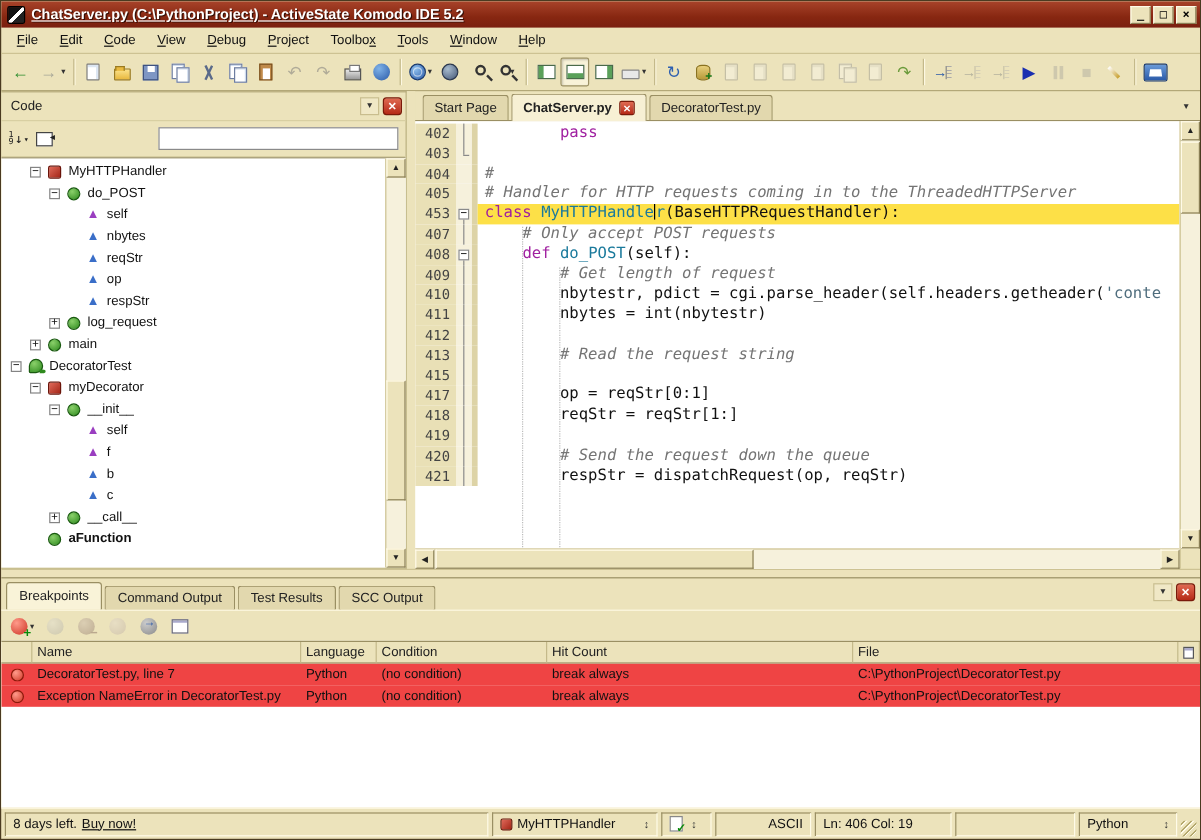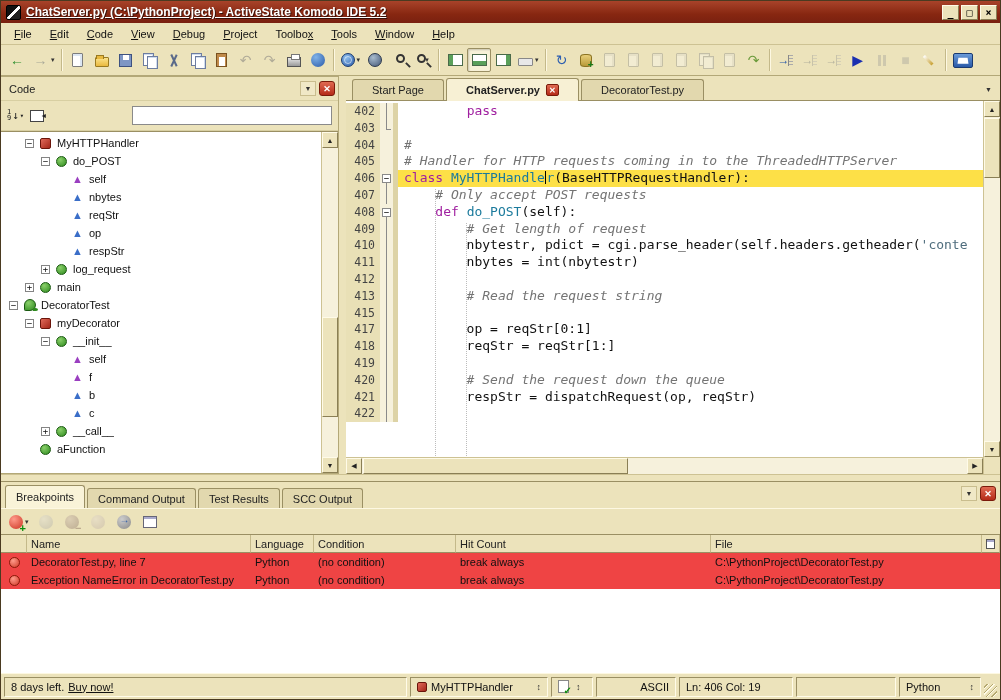--- a/index.html
+++ b/index.html
@@ -111,21 +111,21 @@
   .sb-v { width:17px; flex:0 0 auto; background:#f6f1dc; border-left:1px solid #cdc293; display:flex; flex-direction:column; position:relative; }
   .sb-btn { height:16px; background:#ece3bb; border:1px solid; border-color:#fffbe8 #8a7f55 #8a7f55 #fffbe8; font-size:7px; color:#222; display:flex; align-items:center; justify-content:center; flex:0 0 auto; }
   .sb-thumb-v { position:absolute; left:0; right:0; background:#ece3bb; border:1px solid; border-color:#fffbe8 #8a7f55 #8a7f55 #fffbe8; }
   .sb-h { height:17px; background:#f6f1dc; border-top:1px solid #cdc293; display:flex; position:relative; flex:0 0 auto; }
   .sb-btn-h { width:16px; height:100%; background:#ece3bb; border:1px solid; border-color:#fffbe8 #8a7f55 #8a7f55 #fffbe8; font-size:7px; color:#222; display:flex; align-items:center; justify-content:center; }
   .sb-thumb-h { position:absolute; top:0; bottom:0; background:#ece3bb; border:1px solid; border-color:#fffbe8 #8a7f55 #8a7f55 #fffbe8; }
 
   
   .editor { flex:1; display:flex; flex-direction:column; min-width:0; }
   .tabstrip { height:25px; display:flex; align-items:flex-end; padding:3px 4px 0 6px; border-bottom:1px solid #9a8f63; flex:0 0 auto; position:relative; }
-  .tab { height:21px; display:flex; align-items:center; padding:0 19px; font-size:11px; color:#222; background:#e2d8ae; border:1px solid #9a8f63; border-bottom:none; border-radius:3px 3px 0 0; margin-right:2px; }
+  .tab { height:21px; display:flex; align-items:center; padding:0 9px; font-size:11px; color:#222; background:#e2d8ae; border:1px solid #9a8f63; border-bottom:none; border-radius:3px 3px 0 0; margin-right:2px; }
   .tab.active { background:#f7f0d4; font-weight:bold; height:23px; margin-bottom:-1px; }
   .tab .tclose { width:13px; height:12px; margin-left:6px; border-radius:2px; background:linear-gradient(#e06a52,#b52a18); border:1px solid #7a1a0a; color:#fff; font-size:8px; font-weight:bold; display:flex; align-items:center; justify-content:center; }
   .tablist-btn { position:absolute; right:4px; bottom:4px; width:15px; height:14px; font-size:7px; display:flex; align-items:center; justify-content:center; color:#333; }
   .editbody { flex:1; display:flex; min-height:0; }
   .codearea { flex:1; display:flex; flex-direction:column; min-width:0; background:#fff; position:relative; }
   .codelines { flex:1; overflow:hidden; padding-top:2px; font-family:"DejaVu Sans Mono",monospace; font-size:13px; }
   .cl { height:16.8px; display:flex; white-space:pre; }
   .lnum { width:34px; flex:0 0 auto; background:#e9e0b6; color:#444; font-size:11.5px; text-align:right; padding-right:5px; line-height:16.8px; }
   .fold { width:13px; flex:0 0 auto; background:#f6f1dc; position:relative; }
   .fstrip { width:5px; flex:0 0 auto; background:#ddd3a6; }
@@ -449,21 +449,21 @@
               <span class="ti ti-var">▲</span>
               <span>c</span>
             </div>
             <div class="tree-row" style="padding-left: 40px;">
               <span class="expander">+</span>
               <span class="ti">
                 <span class="ti-method"></span>
               </span>
               <span>__call__</span>
             </div>
-            <div class="tree-row" style="padding-left: 24px;">
+            <div class="tree-row" style="padding-left: 24px; font-weight: bold;">
               <span class="exp-spacer"></span>
               <span class="ti">
                 <span class="ti-method"></span>
               </span>
               <span>aFunction</span>
             </div>
           </div>
         <div class="sb-v">
           <div class="sb-btn">▲</div>
           <div class="sb-thumb-v" style="top:185px; height:100px;"></div>
@@ -488,35 +488,34 @@
           </div>
           <span class="tablist-btn">▼</span>
         </div>
       <div class="editbody">
         <div class="codearea">
           <div class="codelines">
               <div class="cl"><span class="lnum">402</span><span class="fold f-line"></span><span class="fstrip"></span><span class="ctext"><span class="t-p">        </span><span class="t-k">pass</span></span></div>
               <div class="cl"><span class="lnum">403</span><span class="fold f-end"></span><span class="fstrip"></span><span class="ctext"></span></div>
               <div class="cl"><span class="lnum">404</span><span class="fold f-none"></span><span class="fstrip"></span><span class="ctext"><span class="t-c">#</span></span></div>
               <div class="cl"><span class="lnum">405</span><span class="fold f-none"></span><span class="fstrip"></span><span class="ctext"><span class="t-c"># Handler for HTTP requests coming in to the ThreadedHTTPServer</span></span></div>
-              <div class="cl cur"><span class="lnum">406</span><span class="fold f-minus"><span class="fbox">−</span></span><span class="fstrip"></span><span class="ctext"><span class="t-k">class</span><span class="t-p"> </span><span class="t-n">MyHTTPHandle</span><span class="caret"></span><span class="t-n">r</span><span class="t-p">(BaseHTTPRequestHandler):</span></span></div>
+              <div class="cl cur"><span class="lnum">453</span><span class="fold f-minus"><span class="fbox">−</span></span><span class="fstrip"></span><span class="ctext"><span class="t-k">class</span><span class="t-p"> </span><span class="t-n">MyHTTPHandle</span><span class="caret"></span><span class="t-n">r</span><span class="t-p">(BaseHTTPRequestHandler):</span></span></div>
               <div class="cl"><span class="lnum">407</span><span class="fold f-line"></span><span class="fstrip"></span><span class="ctext"><span class="t-c">    # Only accept POST requests</span></span></div>
               <div class="cl"><span class="lnum">408</span><span class="fold f-minus"><span class="fbox">−</span></span><span class="fstrip"></span><span class="ctext"><span class="t-p">    </span><span class="t-k">def</span><span class="t-p"> </span><span class="t-n">do_POST</span><span class="t-p">(self):</span></span></div>
               <div class="cl"><span class="lnum">409</span><span class="fold f-line"></span><span class="fstrip"></span><span class="ctext"><span class="t-c">        # Get length of request</span></span></div>
               <div class="cl"><span class="lnum">410</span><span class="fold f-line"></span><span class="fstrip"></span><span class="ctext"><span class="t-p">        nbytestr, pdict = cgi.parse_header(self.headers.getheader(</span><span class="t-s">'conte</span></span></div>
               <div class="cl"><span class="lnum">411</span><span class="fold f-line"></span><span class="fstrip"></span><span class="ctext"><span class="t-p">        nbytes = int(nbytestr)</span></span></div>
               <div class="cl"><span class="lnum">412</span><span class="fold f-line"></span><span class="fstrip"></span><span class="ctext"></span></div>
               <div class="cl"><span class="lnum">413</span><span class="fold f-line"></span><span class="fstrip"></span><span class="ctext"><span class="t-c">        # Read the request string</span></span></div>
               <div class="cl"><span class="lnum">415</span><span class="fold f-line"></span><span class="fstrip"></span><span class="ctext"></span></div>
               <div class="cl"><span class="lnum">417</span><span class="fold f-line"></span><span class="fstrip"></span><span class="ctext"><span class="t-p">        op = reqStr[0:1]</span></span></div>
               <div class="cl"><span class="lnum">418</span><span class="fold f-line"></span><span class="fstrip"></span><span class="ctext"><span class="t-p">        reqStr = reqStr[1:]</span></span></div>
               <div class="cl"><span class="lnum">419</span><span class="fold f-line"></span><span class="fstrip"></span><span class="ctext"></span></div>
               <div class="cl"><span class="lnum">420</span><span class="fold f-line"></span><span class="fstrip"></span><span class="ctext"><span class="t-c">        # Send the request down the queue</span></span></div>
               <div class="cl"><span class="lnum">421</span><span class="fold f-line"></span><span class="fstrip"></span><span class="ctext"><span class="t-p">        respStr = dispatchRequest(op, reqStr)</span></span></div>
-              <div class="cl"><span class="lnum">422</span><span class="fold f-line"></span><span class="fstrip"></span><span class="ctext"></span></div>
             </div>
           <div class="iguide" style="left:89px; top:88px; bottom:18px;"></div>
           <div class="iguide" style="left:120px; top:122px; bottom:18px;"></div>
           <div class="sb-h">
             <div class="sb-btn-h">◀</div>
             <div class="sb-thumb-h" style="left:17px; width:265px;"></div>
             <div class="sb-btn-h" style="margin-left:auto;">▶</div>
           </div>
         </div>
         <div style="display:flex; flex-direction:column;">

